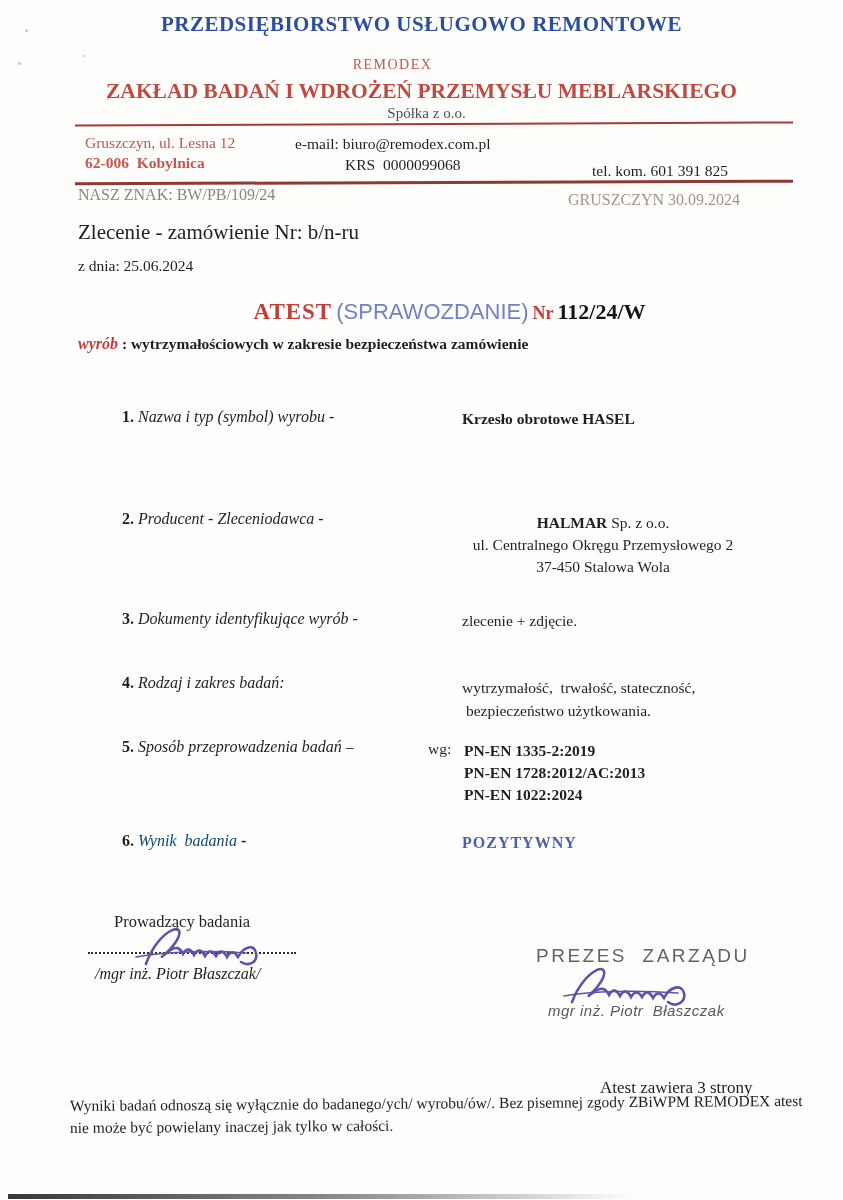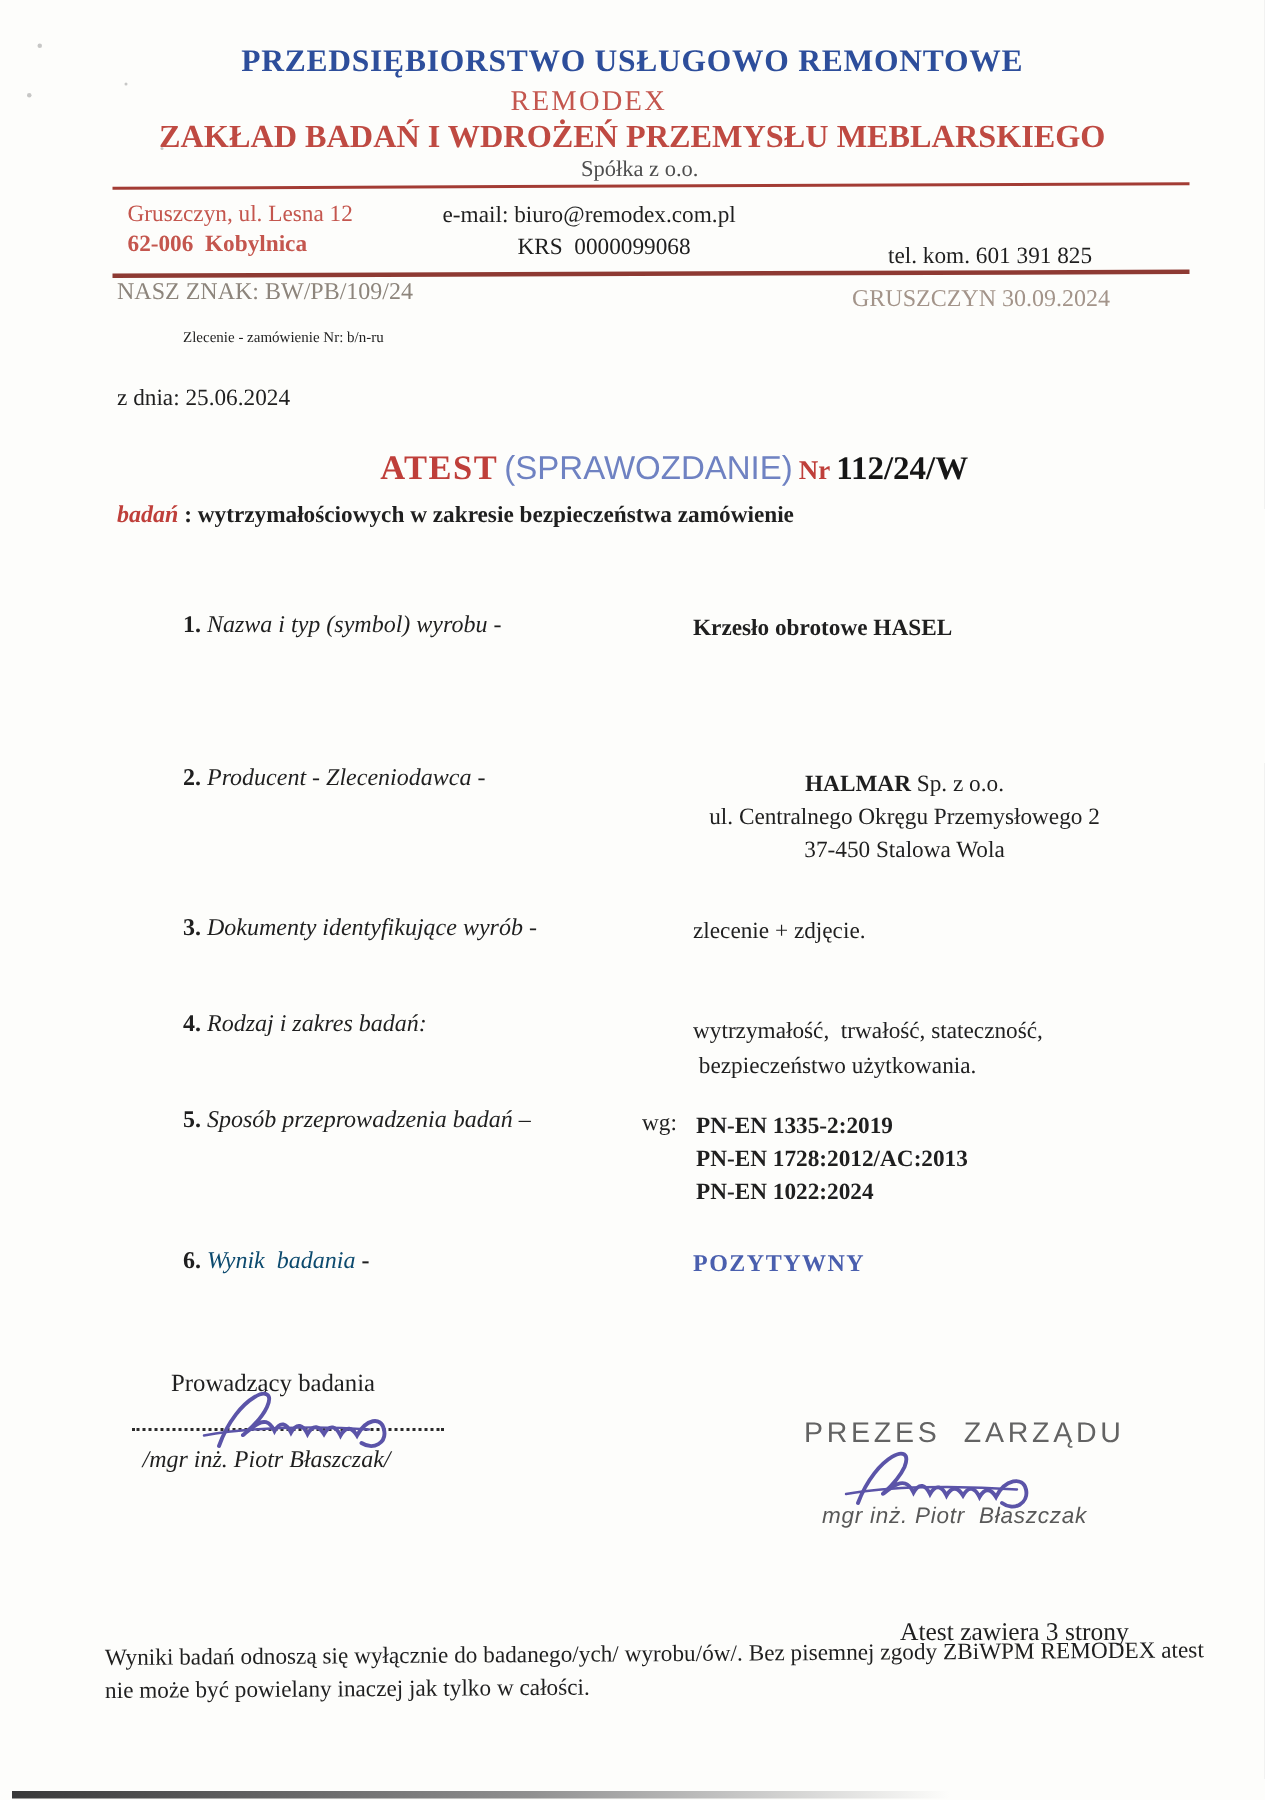--- a/index.html
+++ b/index.html
@@ -9,42 +9,42 @@
     margin:0 auto;
     background:#fdfdfb;
     overflow:hidden;
     font-family:"Liberation Serif", serif;
     color:#1f1f1f;
   }
   .abs{position:absolute;}
   [data-bind]{white-space:pre-wrap;}
 
   
-  .hdr-line1{top:28px;left:0;width:843px;text-align:center;
+  .hdr-line1{top:12px;left:0;width:843px;text-align:center;
     font-size:21px;font-weight:bold;letter-spacing:.5px;color:#2d4e9b;}
   .hdr-line2{top:57px;left:0;width:785px;text-align:center;
-    font-size:19px;letter-spacing:1.5px;color:#c4564e;}
+    font-size:14px;letter-spacing:1.5px;color:#c4564e;}
   .hdr-line3{top:79px;left:0;width:843px;text-align:center;
     font-size:21.5px;font-weight:bold;color:#bf4a42;}
   .hdr-line4{top:105px;left:5px;width:843px;text-align:center;
     font-size:15px;color:#4e4e4e;}
   .rule1{top:123px;left:75px;width:718px;height:2px;background:#a33c34;transform:rotate(-.25deg);}
   .rule2{top:181px;left:75px;width:718px;height:2.5px;background:#8e3a33;transform:rotate(-.2deg);}
 
   
   .addr1{top:134px;left:85px;font-size:15.5px;color:#c4564e;}
   .addr2{top:154px;left:85px;font-size:15.5px;font-weight:bold;color:#c4564e;}
   .email{top:135px;left:295px;font-size:15.5px;}
   .krs{top:156px;left:345px;font-size:15.5px;}
   .phone{top:162px;left:592px;font-size:15.5px;}
   .ourref{top:186px;left:78px;font-size:16px;color:#8d857c;}
   .placedate{top:191px;left:568px;font-size:16px;color:#a3948a;}
 
   
-  .order1{top:220px;left:78px;font-size:10px;margin-left:44px;}
+  .order1{top:220px;left:78px;font-size:21px;}
   .order2{top:241px;left:78px;font-size:15.5px;margin-top:16px;}
 
   
   .title-row{top:299px;left:28px;width:843px;text-align:center;}
   .t-atest{font-size:23px;font-weight:bold;color:#bf3f3a;letter-spacing:1px;}
   .t-report{font-size:22px;color:#6f82c2;font-family:"Liberation Sans",sans-serif;}
   .t-nr{font-size:18px;font-weight:bold;color:#bf3f3a;}
   .t-number{font-size:22px;font-weight:bold;color:#161616;}
   .subtitle{top:335px;left:78px;font-size:15.5px;font-weight:bold;}
   .s-label{color:#bf3f3a;font-style:italic;font-size:16px;}
@@ -118,21 +118,21 @@
   <div class="abs order1" data-bind="order.line1">Zlecenie - zamówienie Nr: b/n-ru</div>
   <div class="abs order2" data-bind="order.line2">z dnia: 25.06.2024</div>
 
   <div class="abs title-row">
     <span class="t-atest" data-bind="title.atest">ATEST</span>
     <span class="t-report" data-bind="title.report">(SPRAWOZDANIE)</span>
     <span class="t-nr" data-bind="title.nr">Nr</span>
     <span class="t-number" data-bind="title.number">112/24/W</span>
   </div>
   <div class="abs subtitle">
-    <span class="s-label" data-bind="title.scope_label">badań</span><span data-bind="title.scope_colon"> : </span><span data-bind="title.scope_text">wytrzymałościowych w zakresie bezpieczeństwa zamówienie</span>
+    <span class="s-label" data-bind="title.scope_label">wyrób</span><span data-bind="title.scope_colon"> : </span><span data-bind="title.scope_text">wytrzymałościowych w zakresie bezpieczeństwa zamówienie</span>
   </div>
 
   <div class="abs item item1">
     <span class="i-no" data-bind="item1.no">1.</span><span class="i-label" data-bind="item1.label"> Nazwa i typ (symbol) wyrobu -</span>
     <span class="i-value bold" data-bind="item1.value">Krzesło obrotowe HASEL</span>
   </div>
 
   <div class="abs item item2">
     <span class="i-no" data-bind="item2.no">2.</span><span class="i-label" data-bind="item2.label"> Producent - Zleceniodawca -</span>
     <span class="i-value"><span class="bold" data-bind="item2.company_bold">HALMAR</span><span data-bind="item2.company_rest"> Sp. z o.o.</span><br>

